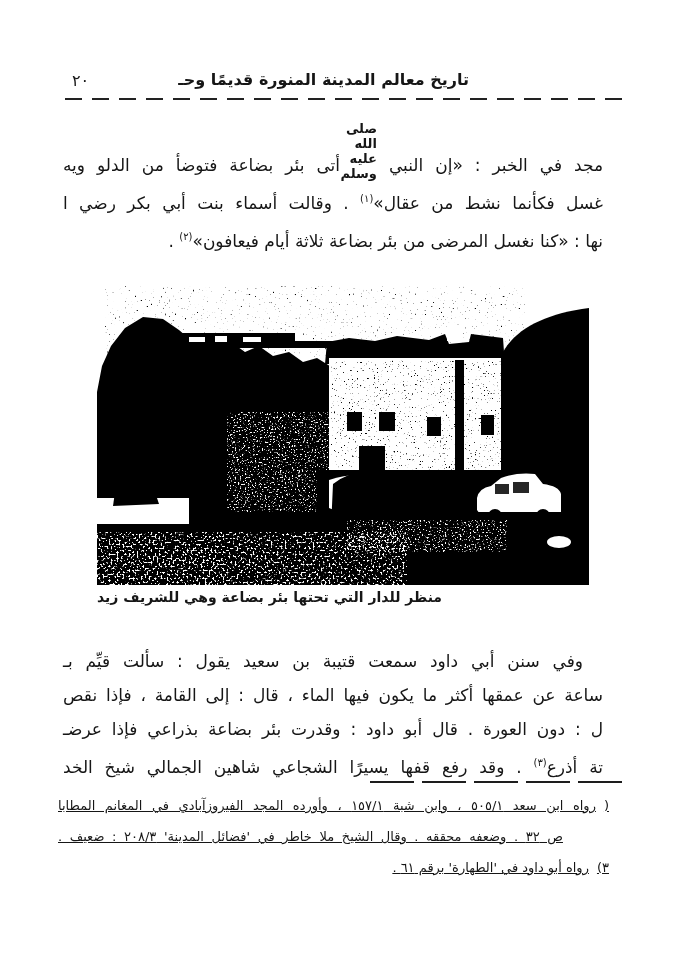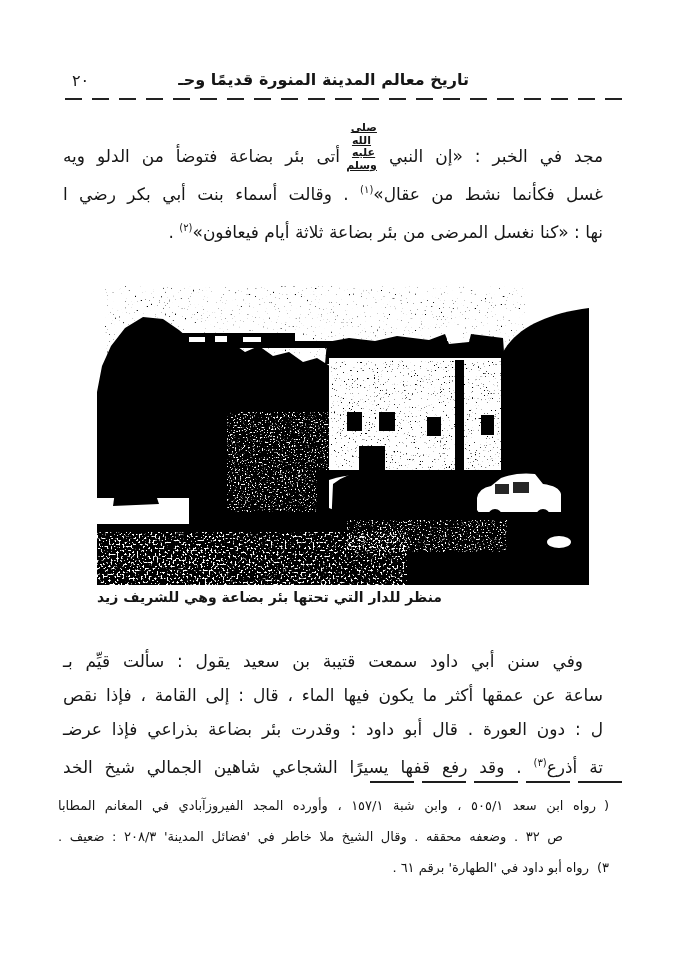--- a/index.html
+++ b/index.html
@@ -35,43 +35,43 @@
   }
   .para1{top:122px;}
   .para2{top:624px;margin-top:20px;}
   .tl{min-height:34px;}
   .just{text-align:justify;text-align-last:justify;}
   .ind{padding-right:20px;}
   .find{padding-right:46px;}
   .sup{font-size:10px;vertical-align:7px;letter-spacing:-0.5px;}
   .pbuh{
     display:inline-block;width:25px;
-    font-size:11px;line-height:1.15;text-align:left;
-    vertical-align:-7px;font-weight:bold;text-decoration:underline;
+    font-size:13px;line-height:1.15;text-align:right;
+    vertical-align:-7px;font-weight:bold;
   }
   
   .photo{
     position:absolute;top:284px;left:97px;width:492px;height:301px;
   }
   .photo svg{display:block;width:100%;height:100%;}
   .caption{
     position:absolute;top:589px;left:97px;width:492px;
     font-size:14px;font-weight:bold;text-align:left;
   }
   
   .fn-rule{
     position:absolute;top:781px;right:57px;width:254px;height:2px;
     background:repeating-linear-gradient(to left,#1d1d1d 0 44px,transparent 44px 52px);
   }
   .footnotes{
     position:absolute;top:790px;left:58px;right:70px;
     font-size:13px;line-height:31px;
     text-align:right;
   }
-  .footnotes .tl{min-height:31px;}
+  .footnotes .tl{min-height:31px;text-decoration:underline;}
   .fnm{margin-left:8px;}
 </style>
 </head>
 <body>
 
 <div class="page">
 
   <div class="hdr-title">تاريخ معالم المدينة المنورة قديمًا وحـ</div>
   <div class="hdr-page">٢٠</div>
   <div class="hdr-rule"></div>

